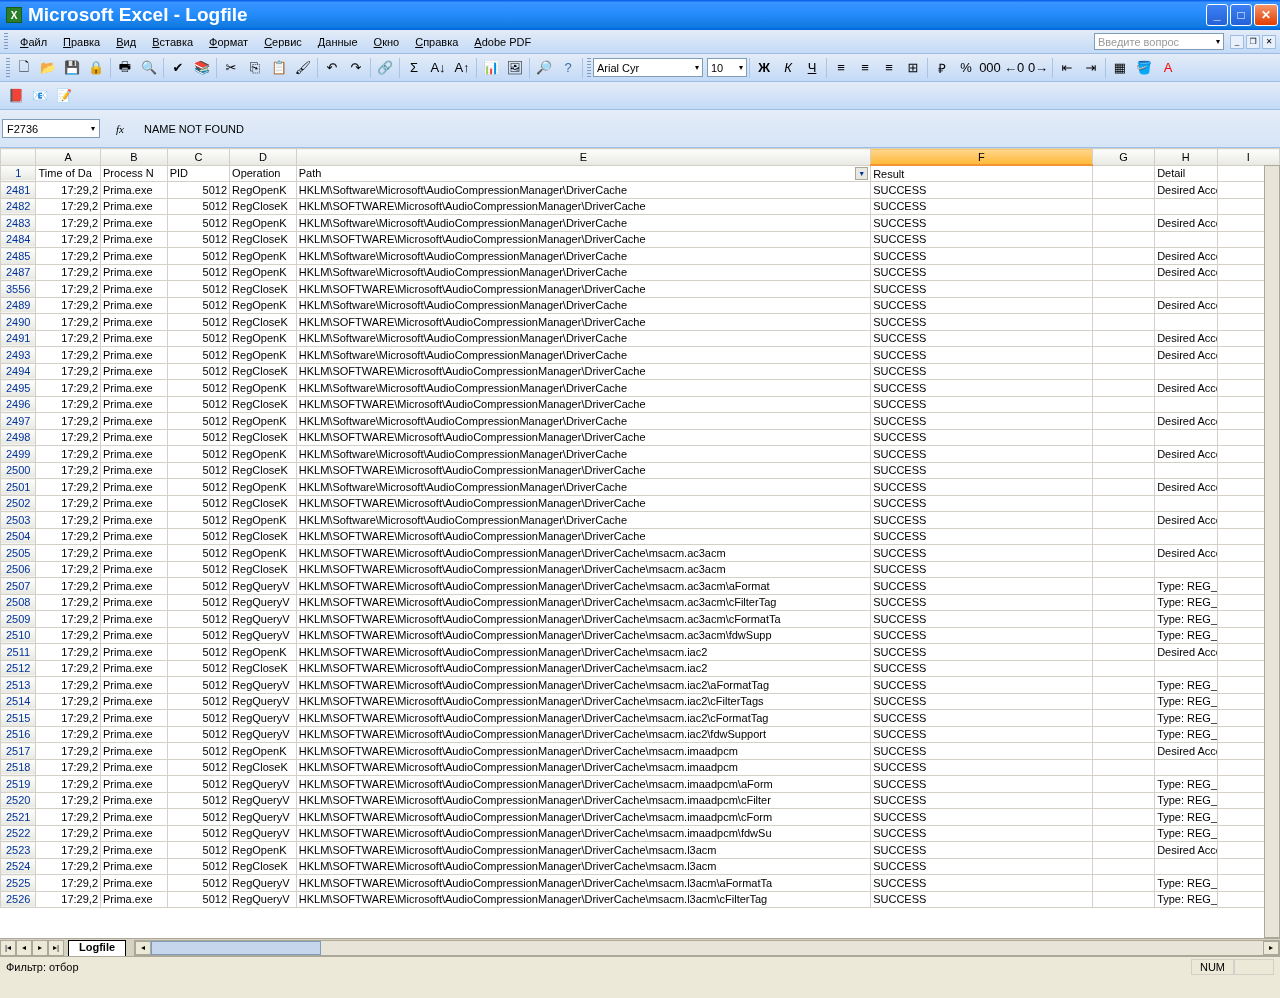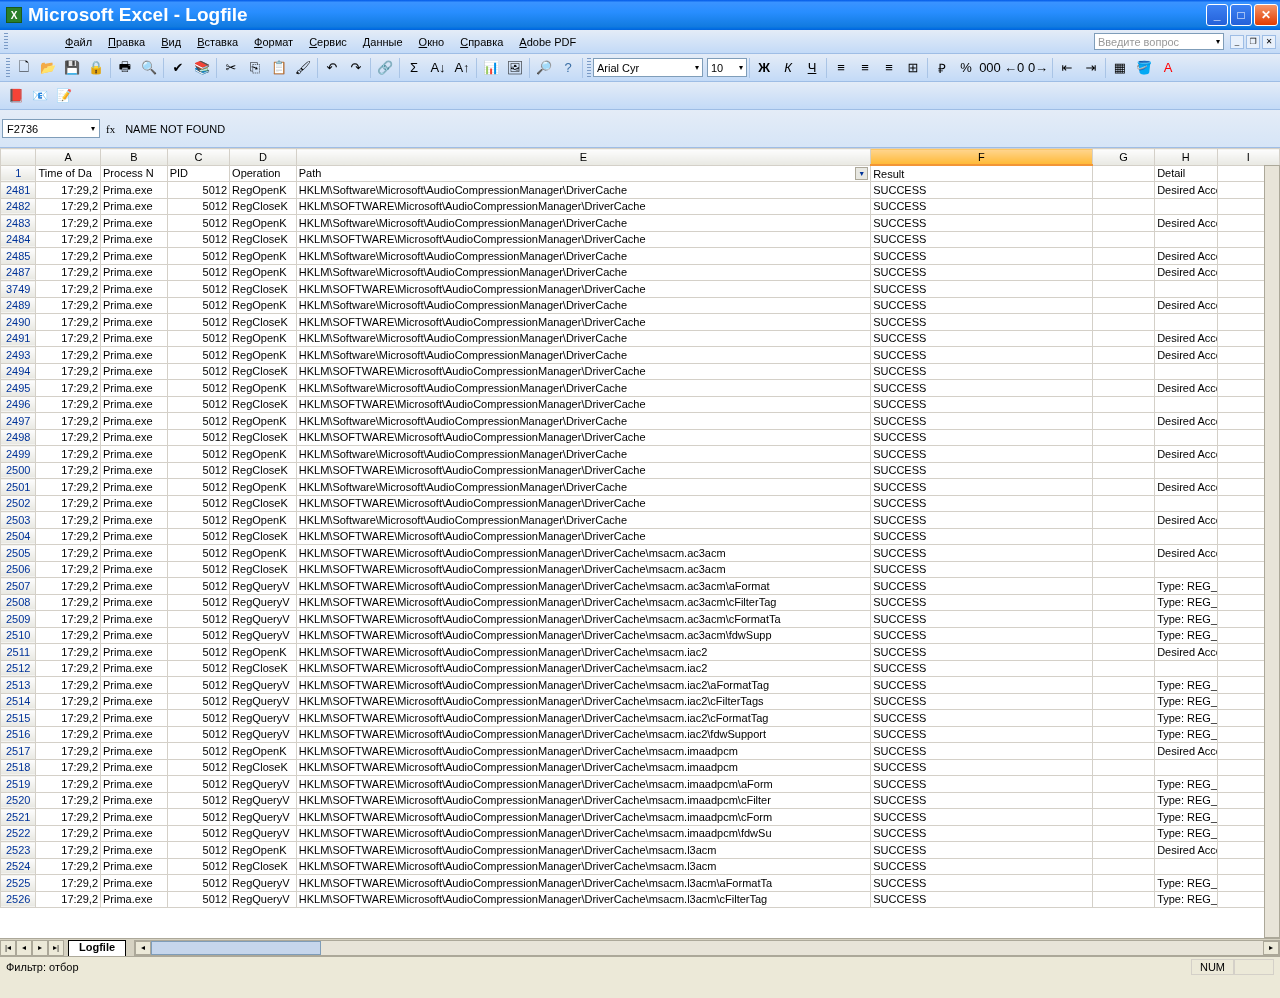--- a/index.html
+++ b/index.html
@@ -22,21 +22,21 @@
 .toolbar { height:28px; background:linear-gradient(to bottom,#e4ecf7,#c3daf7); display:flex; align-items:center; padding:0 4px; border-bottom:1px solid #9ebde5; }
 .toolbar .grip { width:4px; height:20px; background:repeating-linear-gradient(to bottom,#7a9ac5 0 1px,transparent 1px 3px); margin:0 2px; }
 .tbtn { width:22px; height:22px; display:flex; align-items:center; justify-content:center; font-size:13px; margin:0 1px; }
 .sep { width:1px; height:20px; background:#a9c4e6; margin:0 2px; }
 .fontbox { background:#fff; border:1px solid #7f9db9; height:19px; display:flex; align-items:center; padding:0 3px; }
 .fontbox .dd { margin-left:auto; font-size:8px; padding-left:4px; }
 .toolbar2 { height:28px; background:linear-gradient(to bottom,#e4ecf7,#c3daf7); display:flex; align-items:center; padding:0 4px; border-bottom:1px solid #9ebde5; }
 .namebox-row { height:38px; background:linear-gradient(to bottom,#e4ecf7,#d6e5f7); display:flex; align-items:center; border-bottom:1px solid #9ebde5; }
 .namebox { width:98px; height:19px; background:#fff; border:1px solid #7f9db9; padding:0 4px; display:flex; align-items:center; margin-left:2px; }
 .namebox .dd { margin-left:auto; font-size:8px; }
-.fx { margin:0 6px; font-family:'Times New Roman'; }
+.fx { margin:0 16px; font-style:italic; font-family:'Times New Roman'; }
 .formula { flex:1; padding-left:4px; }
 .grid-wrap { position:relative; background:#fff; height:790px; overflow:hidden; }
 table.grid { border-collapse:collapse; table-layout:fixed; width:100%; }
 .grid th, .grid td { border:1px solid #d4d0c8; height:16.5px; padding:0 2px; overflow:hidden; white-space:nowrap; text-align:left; font-size:11px; }
 .grid th { background:linear-gradient(to bottom,#fdfdfd,#e8e8e2); text-align:center; font-weight:normal; }
 .grid th.selcol { background:linear-gradient(to bottom,#ffd58f,#ffb935); border-bottom:2px solid #f29536; }
 .grid .rowhdr { background:linear-gradient(to bottom,#fdfdfd,#e8e8e2); text-align:center; color:#003399; width:33px; }
 .grid td.num { text-align:right; }
 .filter-icon { float:right; width:13px; height:13px; background:#e8e8e2; border:1px solid #aca899; font-size:7px; display:inline-flex; align-items:center; justify-content:center; color:#003399; }
 .tabrow { height:18px; background:#d6d2c2; display:flex; align-items:center; border-top:1px solid #aca899; }
@@ -58,21 +58,21 @@
   <div class="title">Microsoft Excel - Logfile</div>
   <div class="winbtns">
     <div class="winbtn min">_</div>
     <div class="winbtn max">□</div>
     <div class="winbtn close">✕</div>
   </div>
 </div>
 
 <div class="menubar">
   <div class="grip"></div>
-  <div id="menus" style="display: flex; margin-left: 45px;">
+  <div id="menus" style="display: flex;">
       <div class="menu-item"><u>Ф</u>айл</div>
       <div class="menu-item"><u>П</u>равка</div>
       <div class="menu-item"><u>В</u>ид</div>
       <div class="menu-item"><u>В</u>ставка</div>
       <div class="menu-item"><u>Ф</u>ормат</div>
       <div class="menu-item"><u>С</u>ервис</div>
       <div class="menu-item"><u>Д</u>анные</div>
       <div class="menu-item"><u>О</u>кно</div>
       <div class="menu-item"><u>С</u>правка</div>
       <div class="menu-item"><u>A</u>dobe PDF</div>
@@ -275,21 +275,21 @@
           <td>Prima.exe</td>
           <td class="num">5012</td>
           <td>RegOpenK</td>
           <td>HKLM\Software\Microsoft\AudioCompressionManager\DriverCache</td>
           <td>SUCCESS</td>
           <td></td>
           <td>Desired Access: Maximum Allowe</td>
           <td></td>
         </tr>
         <tr>
-          <th class="rowhdr">3749</th>
+          <th class="rowhdr">3556</th>
           <td class="num">17:29,2</td>
           <td>Prima.exe</td>
           <td class="num">5012</td>
           <td>RegCloseK</td>
           <td>HKLM\SOFTWARE\Microsoft\AudioCompressionManager\DriverCache</td>
           <td>SUCCESS</td>
           <td></td>
           <td></td>
           <td></td>
         </tr>

